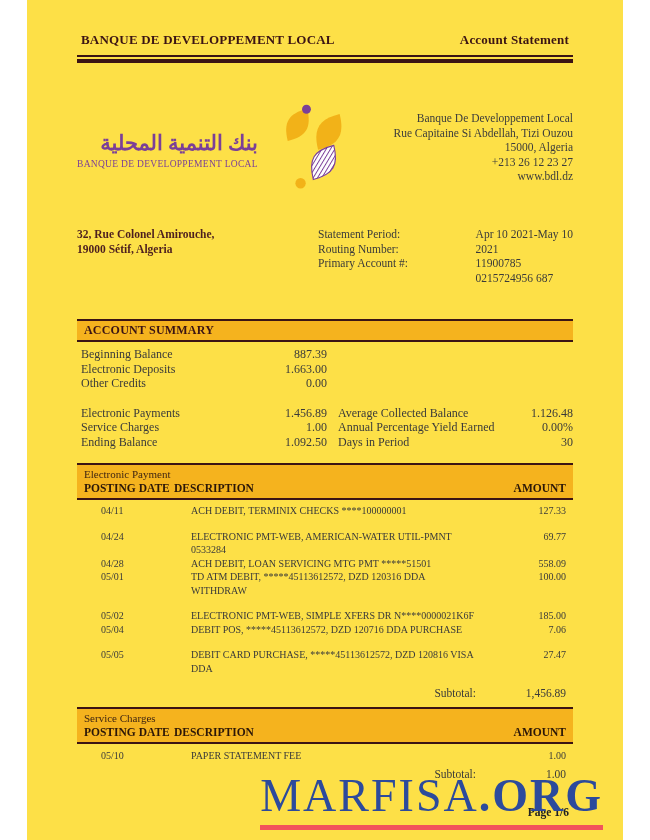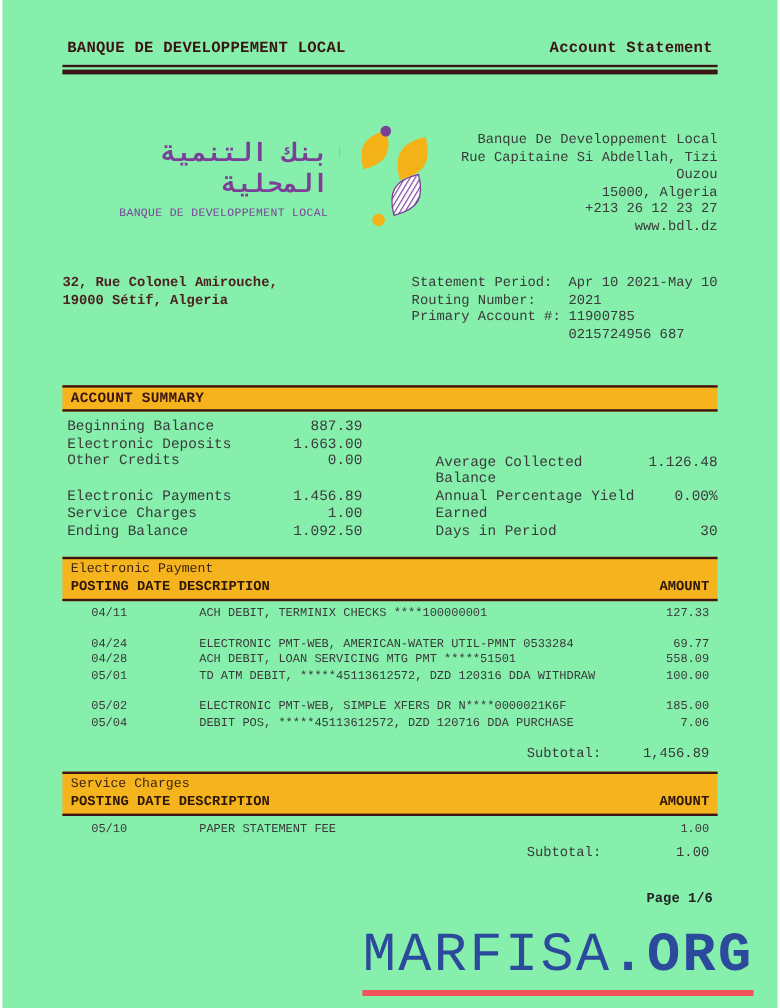--- a/index.html
+++ b/index.html
@@ -1,21 +1,21 @@
 <!DOCTYPE html>
 <html><head>
 <meta charset="utf-8">
 <style>
   * { margin: 0; padding: 0; box-sizing: border-box; }
   html, body { background: #ffffff; }
   .page {
     position: relative;
-    width: 646px; height: 840px;
-    background: #86efac;
-    font-family: Liberation Mono, monospace;
+    width: 596px; height: 840px;
+    background: #fde047;
+    font-family: Liberation Serif, serif;
     color: #3a3a3a;
     overflow: hidden;
     margin: 0 auto;
   }
   .content { padding: 0 50px; }
 
   
   .top-header { padding-top: 32px; }
   .top-header-row { display: flex; justify-content: space-between; align-items: baseline; padding: 0 4px 7px 4px; }
   .top-header-row .bank-name, .top-header-row .doc-title {
@@ -269,20 +269,25 @@
             <span class="col-desc">ELECTRONIC PMT-WEB, SIMPLE XFERS DR N****0000021K6F</span>
             <span class="col-amount">185.00</span>
           </div>
 
           <div class="trow">
             <span class="col-date">05/04</span>
             <span class="col-desc">DEBIT POS, *****45113612572, DZD 120716 DDA PURCHASE</span>
             <span class="col-amount">7.06</span>
           </div>
 
+          <div class="trow gap-before">
+            <span class="col-date">05/05</span>
+            <span class="col-desc">DEBIT CARD PURCHASE, *****45113612572, DZD 120816 VISA DDA</span>
+            <span class="col-amount">27.47</span>
+          </div>
         </div>
       <div class="subtotal-row">
         <span class="subtotal-label">Subtotal:</span>
         <span class="subtotal-value">1,456.89</span>
       </div>
     </div>
 
     <div class="tx-section" style="margin-top:8px;">
       <div class="band">
         <div class="band-section-title">Service Charges</div>

